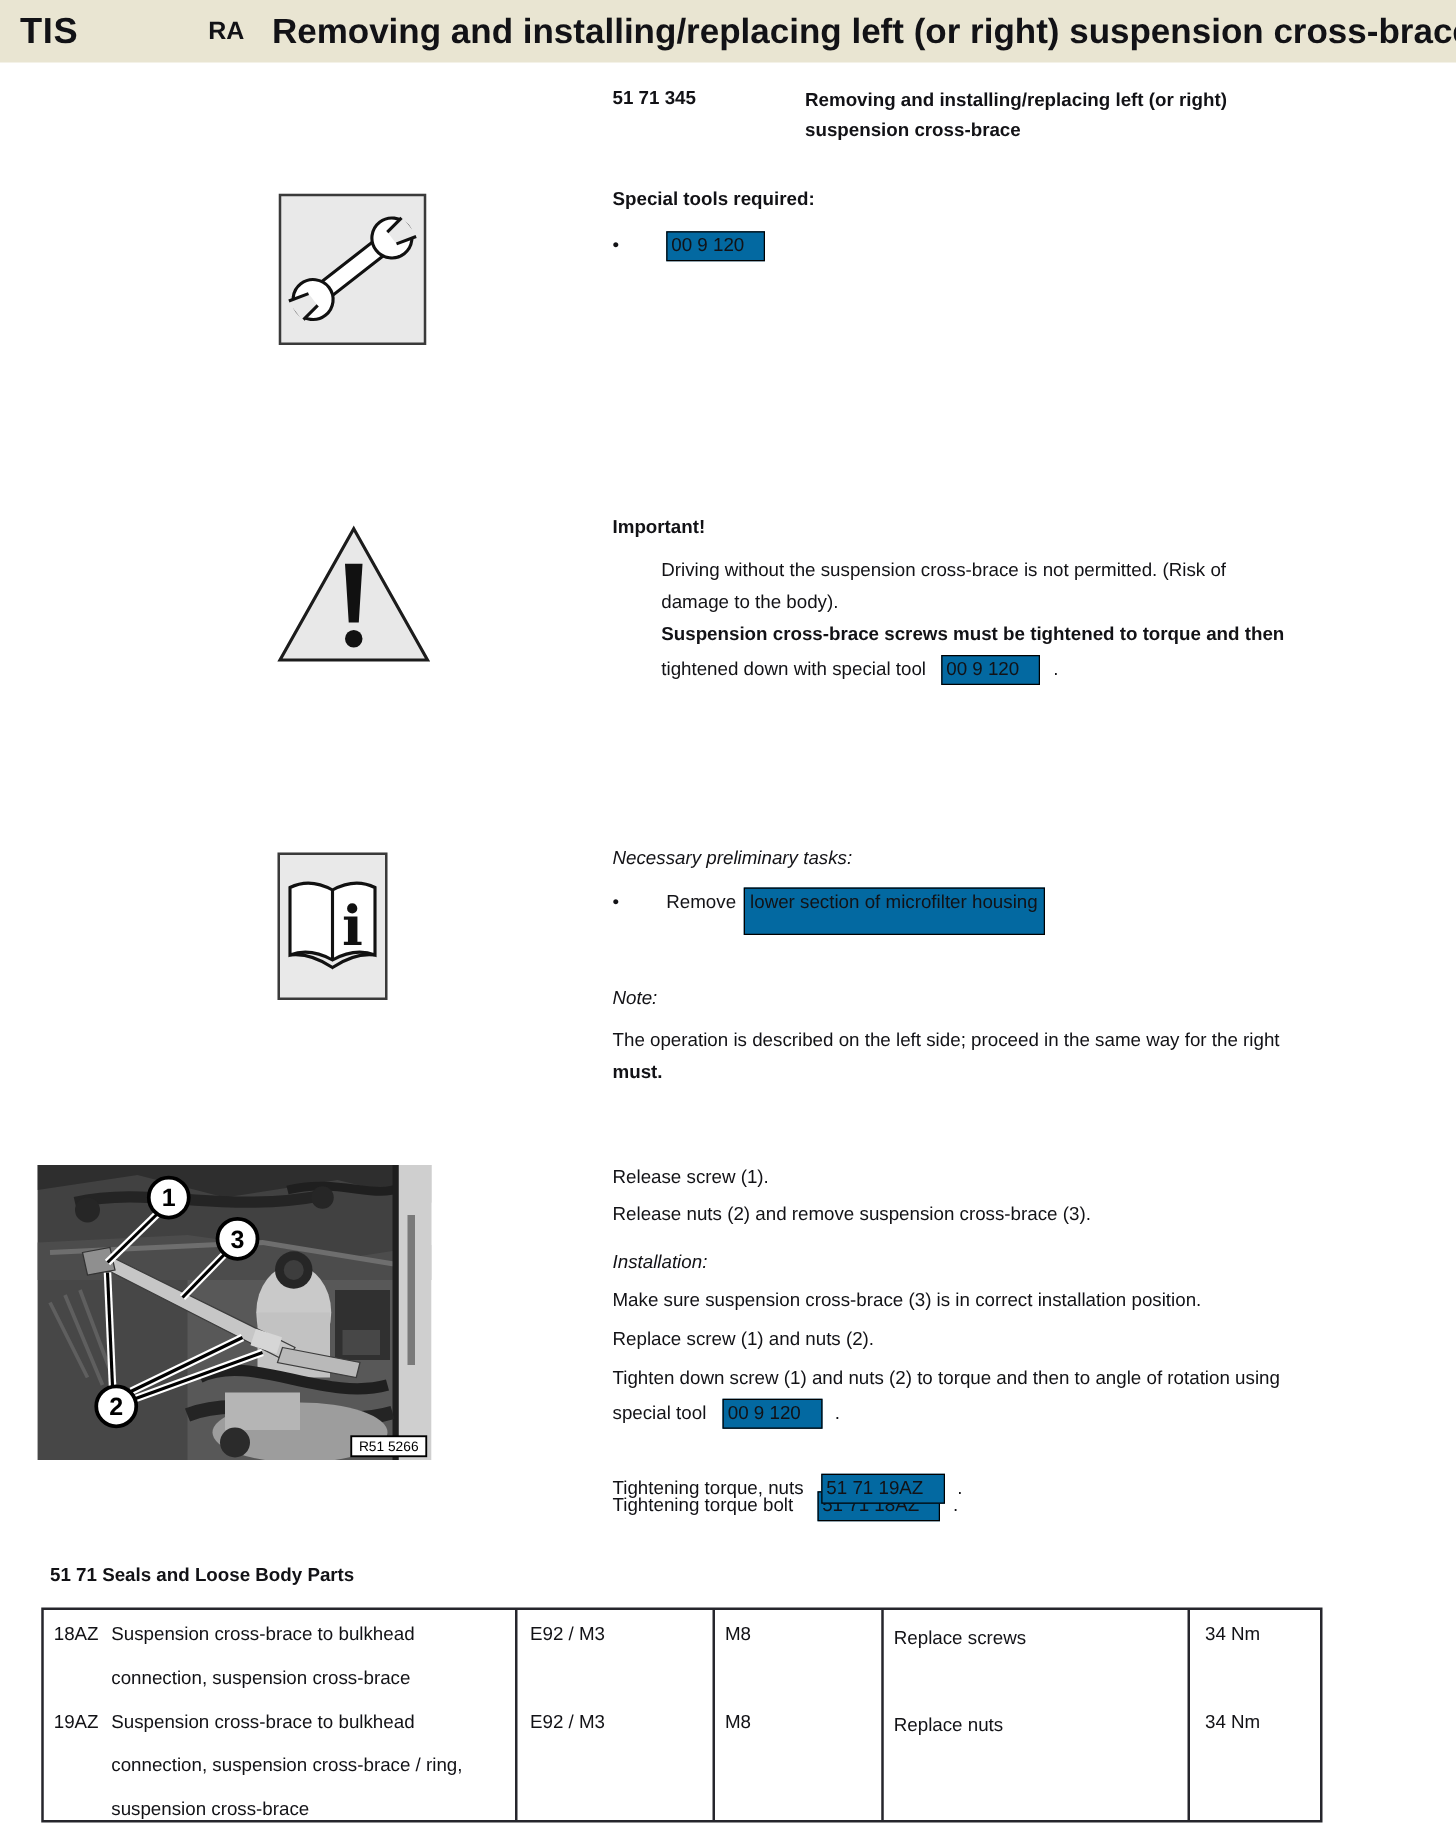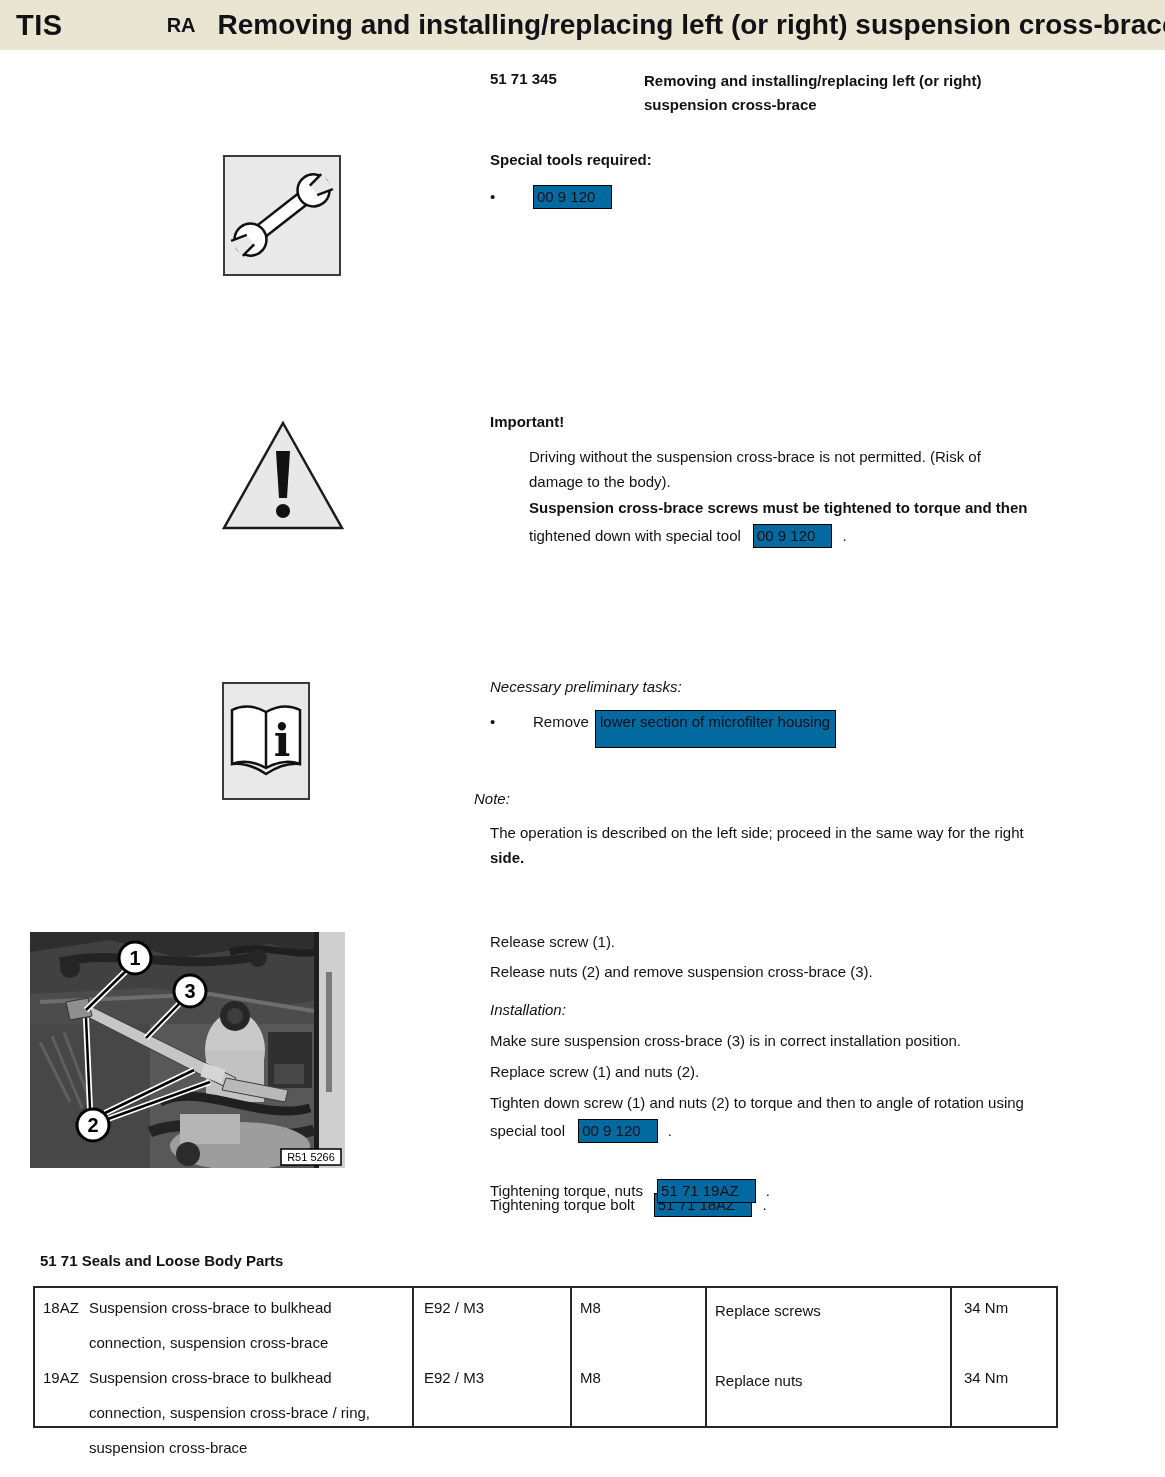--- a/index.html
+++ b/index.html
@@ -27,21 +27,21 @@
   }
   .linkbox {
     display:inline-block; border:1px solid #000; padding:1px 16px 2px 3px;
     font-size:15px; line-height:19px; background:#0369a1;
   }
   .linkbox.tight { padding:1px 5px 16px 4px; }
   .bullet { display:inline-block; width:43px; font-size:15px; }
   .line { position:absolute; font-size:15px; white-space:nowrap; }
   .suffix { margin-left:6px; }
   
-  .ttable { position:absolute; left:33px; top:1286px; width:1025px; height:142px; border:2px solid #26262c; }
+  .ttable { position:absolute; left:33px; top:1286px; width:1025px; height:172px; border:2px solid #26262c; }
   .vline { position:absolute; top:0; width:2px; height:100%; background:#26262c; }
   .tcell { position:absolute; font-size:15px; line-height:35px; white-space:nowrap; }
   .fig { position:absolute; left:30px; top:932px; width:315px; height:236px; }
   svg text { font-family:"Liberation Sans", sans-serif; }
 </style>
 </head>
 <body>
 
 <div class="page">
 
@@ -110,24 +110,24 @@
       <text x="56" y="60" text-anchor="middle" font-size="44" font-weight="bold" style="font-family:'DejaVu Serif', serif;" fill="#111">i</text>
     </svg>
   </div>
 
   <div class="abs h-italic" style="left:490px; top:678px;">Necessary preliminary tasks:</div>
   <div class="line" style="left:490px; top:710px;">
     <span class="bullet">•</span><span>Remove</span>
     <span class="linkbox tight" style="margin-left:2px;">lower section of microfilter housing</span>
   </div>
 
-  <div class="abs h-italic" style="left:474px; top:790px;">Note:</div>
+  <div class="abs h-italic" style="left:490px; top:790px;">Note:</div>
   <div class="abs body-txt" style="left:490px; top:820px; width:580px; white-space:normal;">
     <div>The operation is described on the left side; proceed in the same way for the right</div>
-    <div style="font-weight:bold;">side.</div>
+    <div style="font-weight:bold;">must.</div>
   </div>
 
   <div class="fig">
     <svg width="315" height="236" viewBox="0 0 315 236">
       <rect x="0" y="0" width="315" height="236" fill="#585858"></rect>
       <rect x="0" y="0" width="315" height="92" fill="#414141"></rect>
       <path d="M 0 20 L 80 8 L 150 26 L 240 12 L 315 30 L 315 0 L 0 0 Z" fill="#2e2e2e"></path>
       <path d="M 30 30 C 90 16 150 40 230 24" stroke="#242424" stroke-width="9" fill="none"></path>
       <path d="M 200 20 C 240 10 270 28 290 18" stroke="#1f1f1f" stroke-width="7" fill="none"></path>
       <circle cx="40" cy="36" r="10" fill="#262626"></circle>

